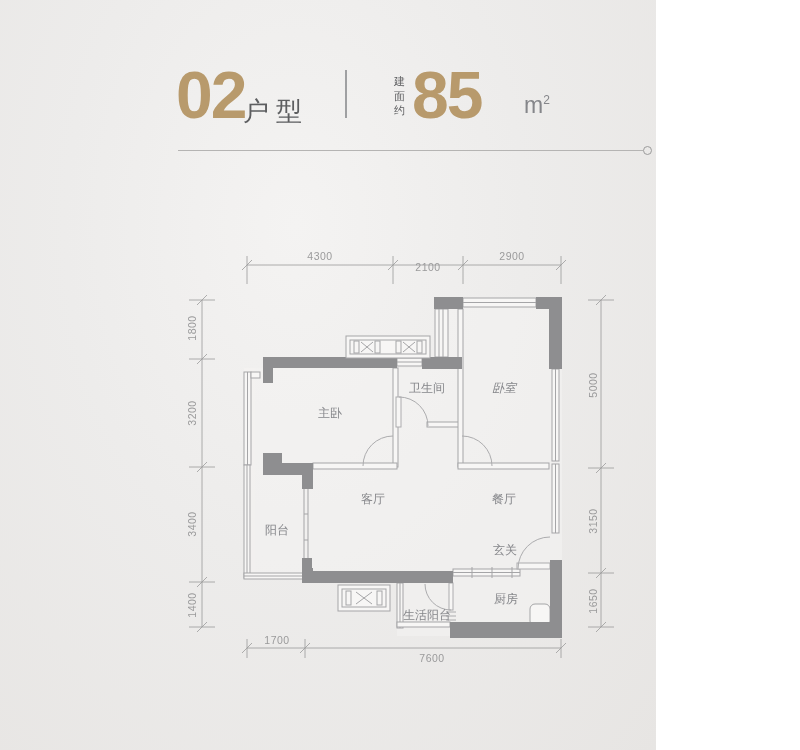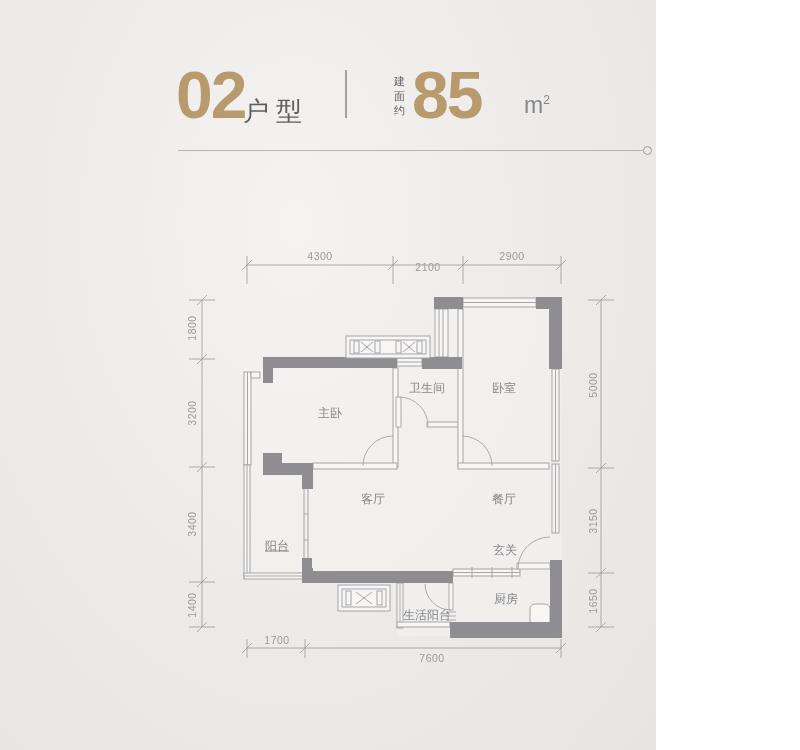--- a/index.html
+++ b/index.html
@@ -193,22 +193,22 @@
       <rect x="342" y="589" width="44" height="18" fill="none"></rect>
       <rect x="346" y="591" width="5" height="14"></rect>
         <rect x="377" y="591" width="5" height="14"></rect>
       <line x1="356" y1="592" x2="372" y2="604"></line>
         <line x1="356" y1="604" x2="372" y2="592"></line>
     </g>
   </svg>
 
   <div class="abs room-label" style="left:330px;top:413px;">主卧</div>
   <div class="abs room-label" style="left:427px;top:388px;">卫生间</div>
-  <div class="abs room-label" style="left:504px;top:388px;">卧室</div>
-  <div class="abs room-label" style="left:277px;top:546px;text-decoration:underline;">阳台</div>
+  <div class="abs room-label" style="left:504px;top:388px;font-style:italic;">卧室</div>
+  <div class="abs room-label" style="left:277px;top:530px;">阳台</div>
   <div class="abs room-label" style="left:373px;top:499px;">客厅</div>
   <div class="abs room-label" style="left:504px;top:499px;">餐厅</div>
   <div class="abs room-label" style="left:505px;top:550px;">玄关</div>
   <div class="abs room-label" style="left:506px;top:599px;">厨房</div>
   <div class="abs room-label" style="left:427px;top:615px;">生活阳台</div>
 
   <div class="abs dim-label" style="left:320px;top:256px;">4300</div>
   <div class="abs dim-label" style="left:428px;top:256px;margin-top:11px;">2100</div>
   <div class="abs dim-label" style="left:512px;top:256px;">2900</div>
 

